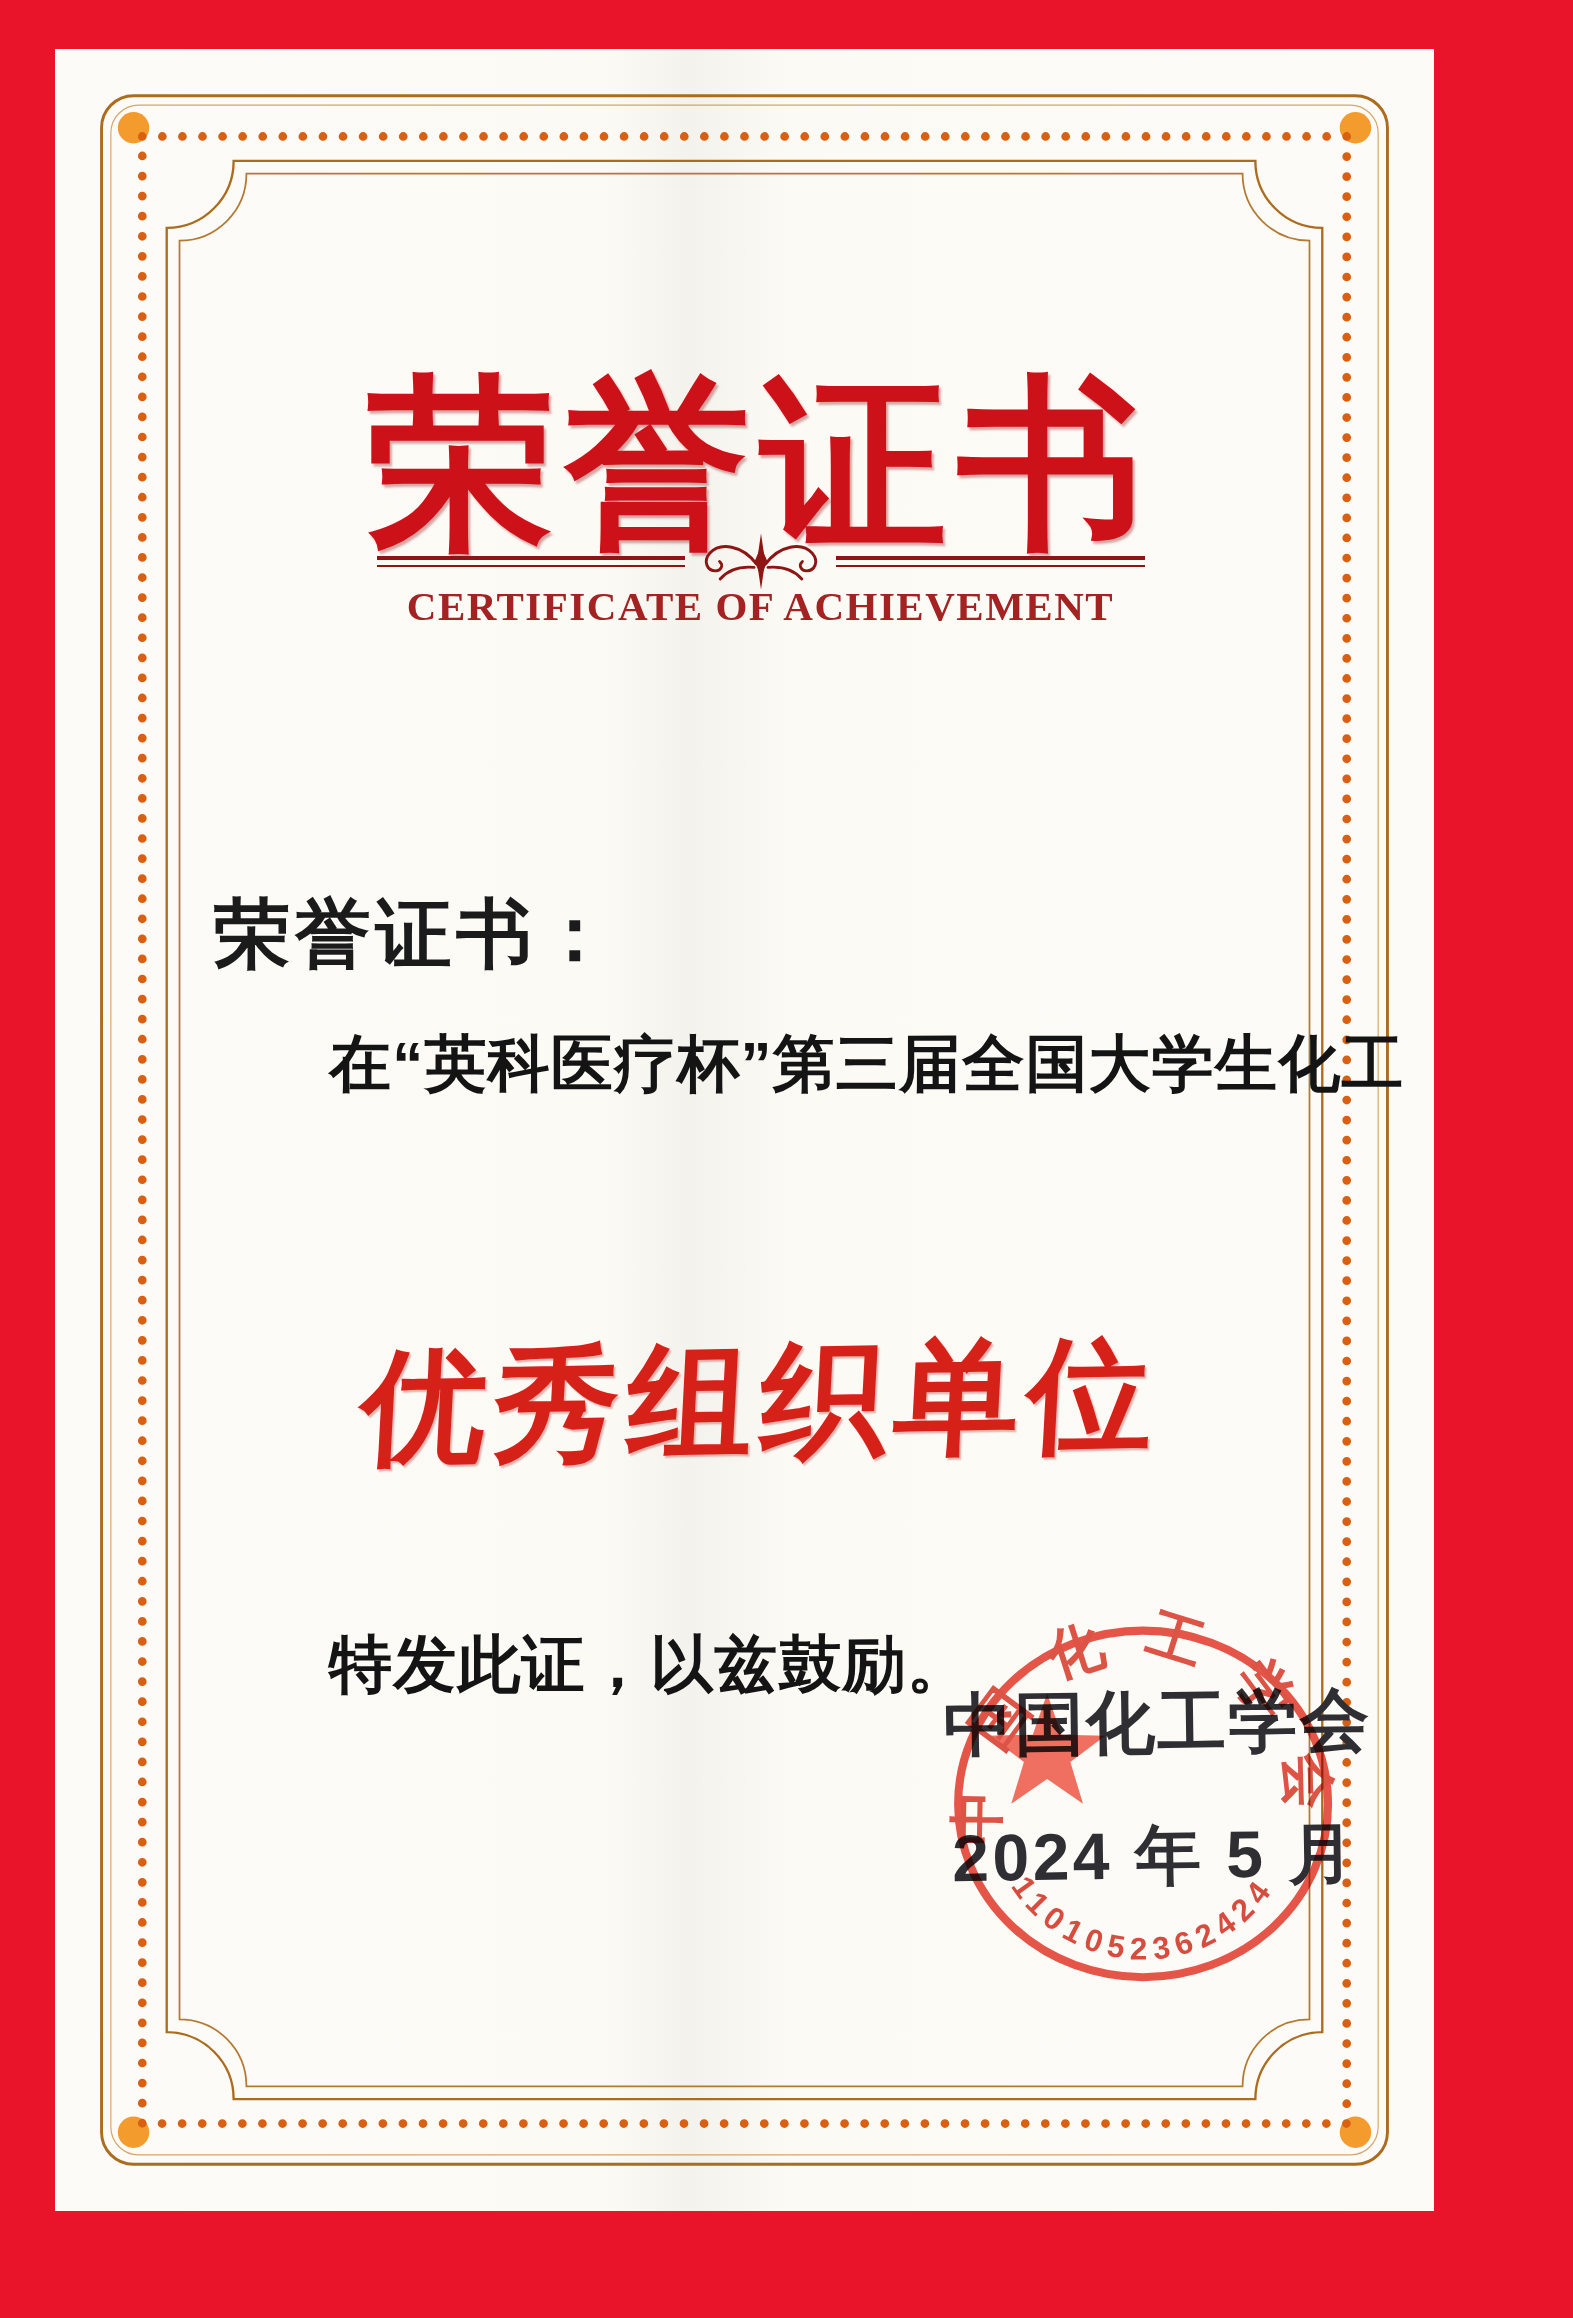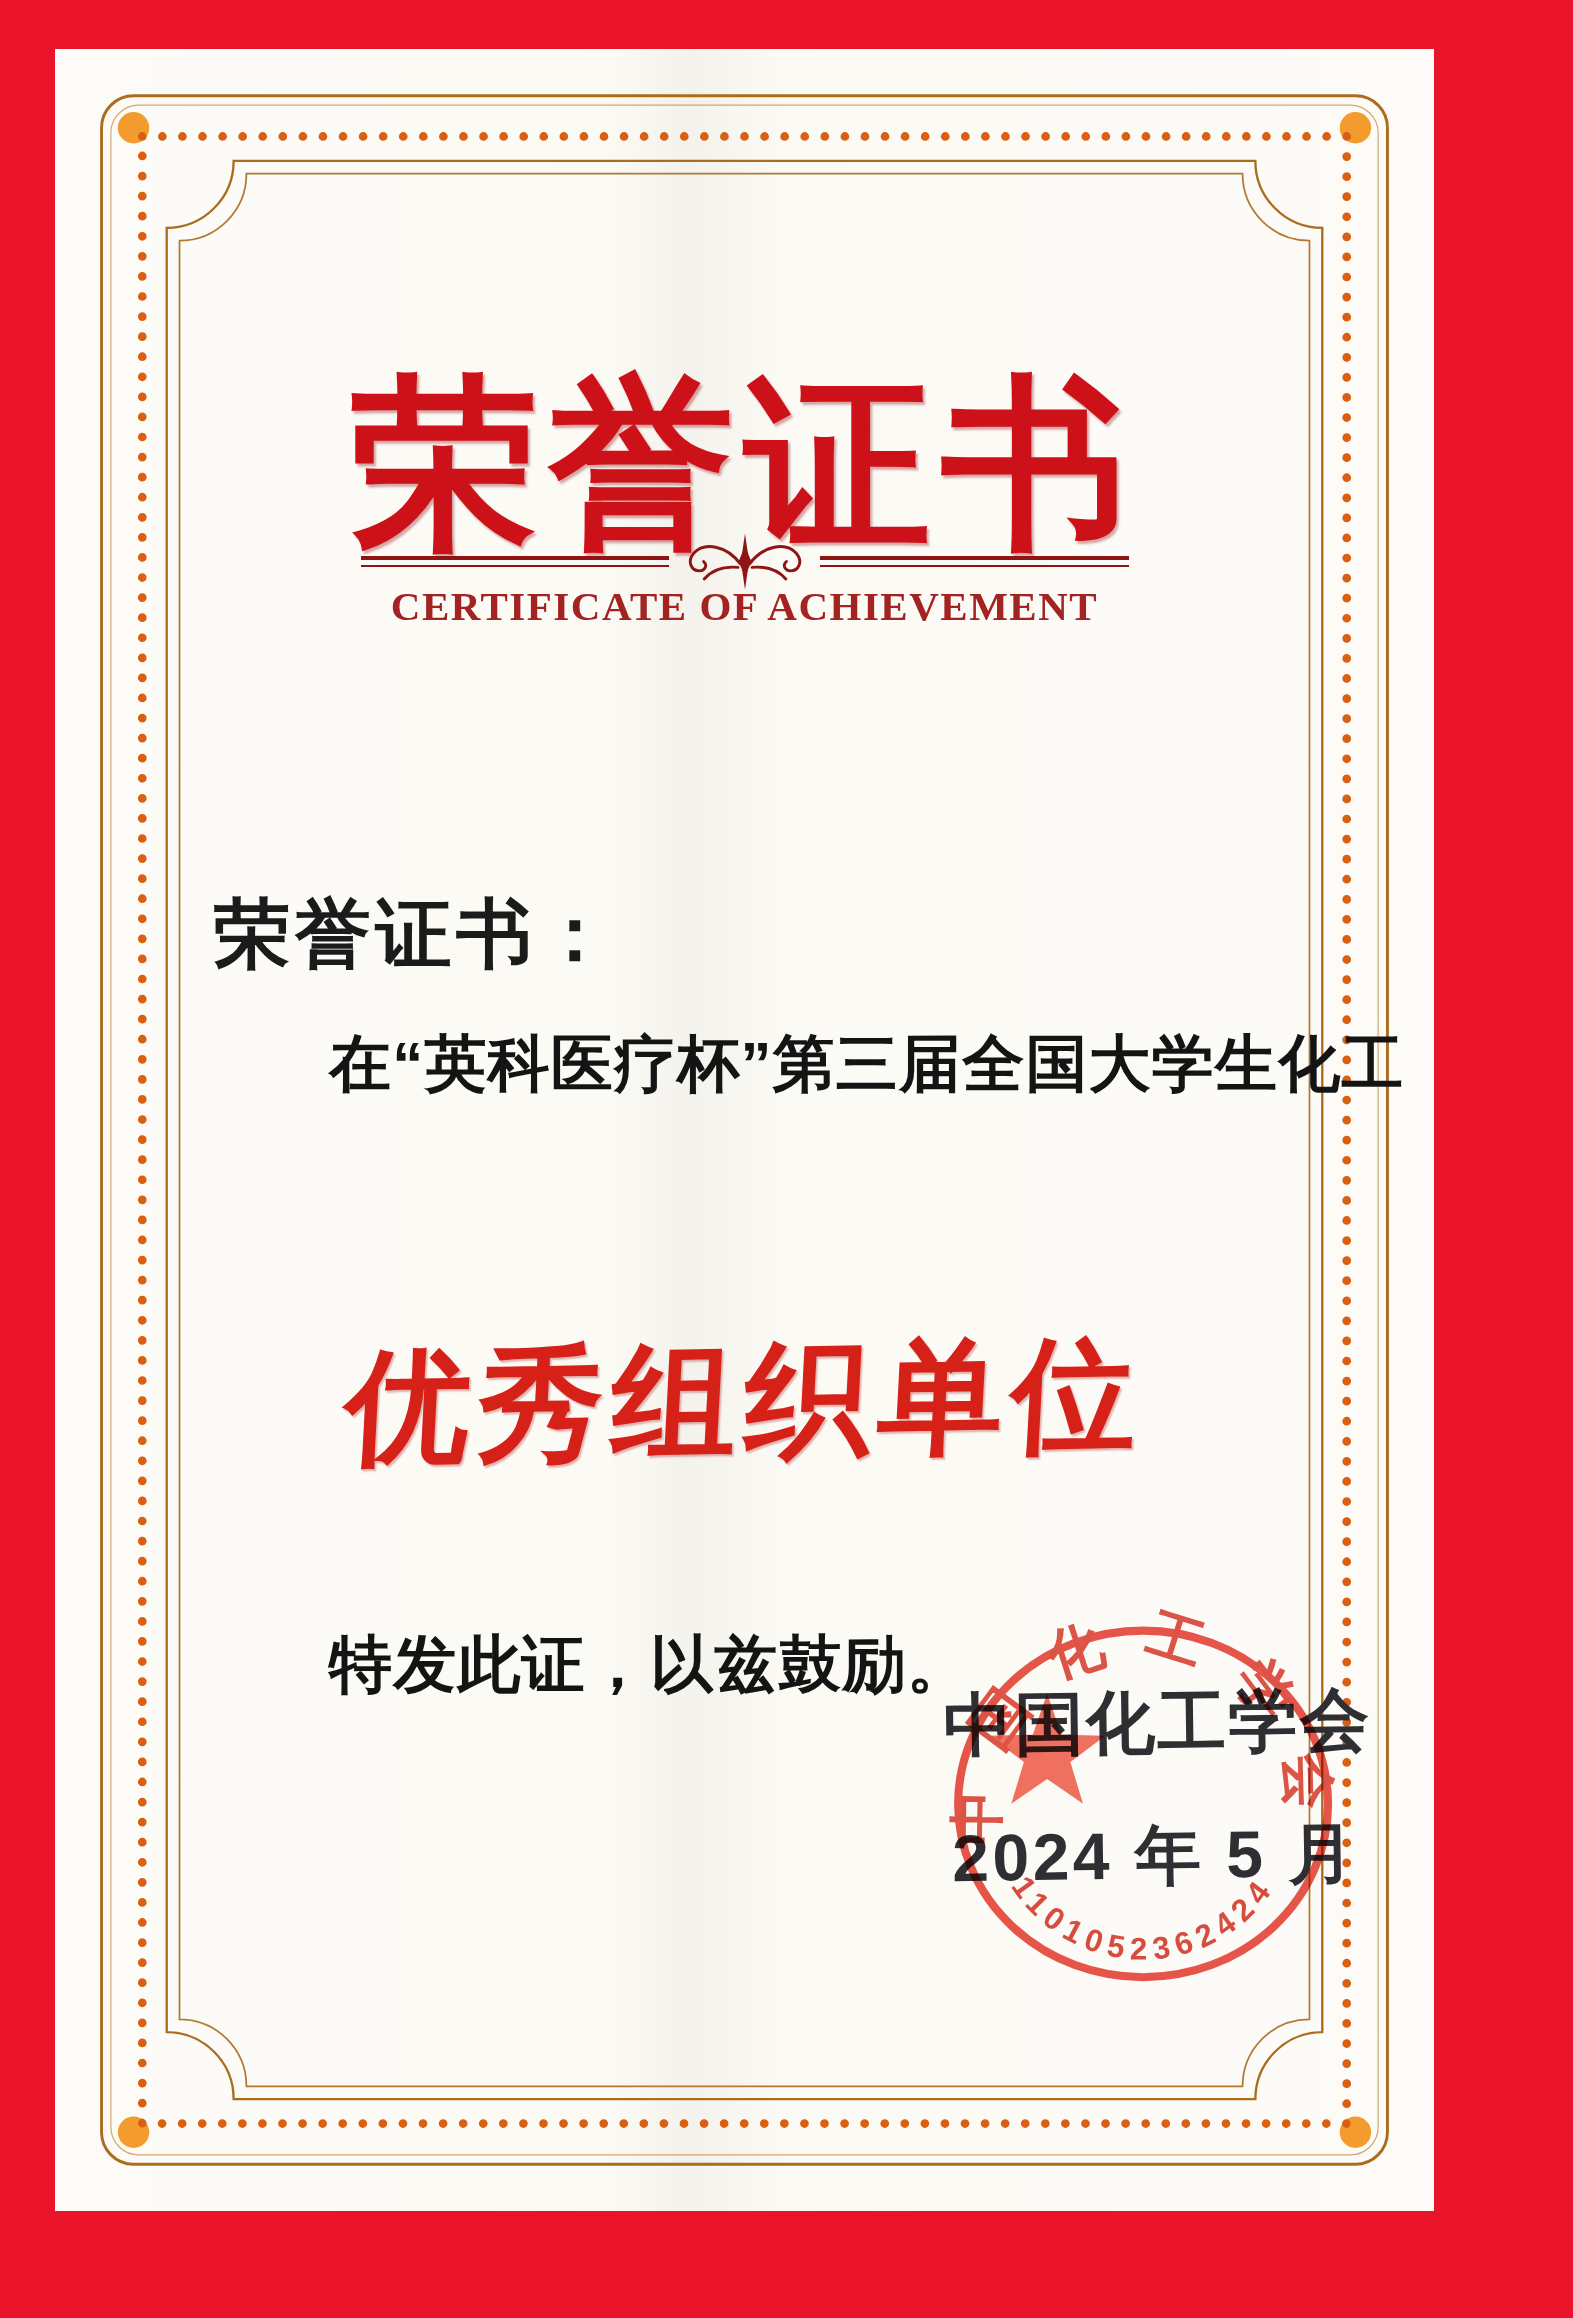--- a/index.html
+++ b/index.html
@@ -22,21 +22,21 @@
     width:1574px;height:2319px;
     background:var(--page_red);
     font-family:"Liberation Sans","DejaVu Sans",sans-serif;
     position:relative;overflow:hidden;
   }
   .paper{
     position:absolute;left:55px;top:49px;width:1379px;height:2162px;
     background:linear-gradient(90deg,#fcfbf7 0%,#fbfaf5 40%,#f3f2ec 46%,#fbfaf5 53%,#fcfbf7 100%);
   }
   .frame-svg{position:absolute;left:0;top:0;width:1379px;height:2162px;}
-  .content{position:absolute;left:0;top:0;width:1379px;height:2162px;}
+  .content{position:absolute;left:0;top:0;width:1379px;height:2162px;padding-left:32px;}
 
   .title{
     position:absolute;left:50%;top:323px;transform:translateX(-50%);
     font-family:"Liberation Serif","DejaVu Serif",serif;
     font-weight:bold;font-size:186px;line-height:1;letter-spacing:10.5px;
     color:var(--title_red);white-space:nowrap;
     text-shadow:2.3px 2.9px 2.3px rgba(140,10,15,0.35);
   }
   .divider{
     position:absolute;left:50%;top:482px;transform:translateX(-50%);

